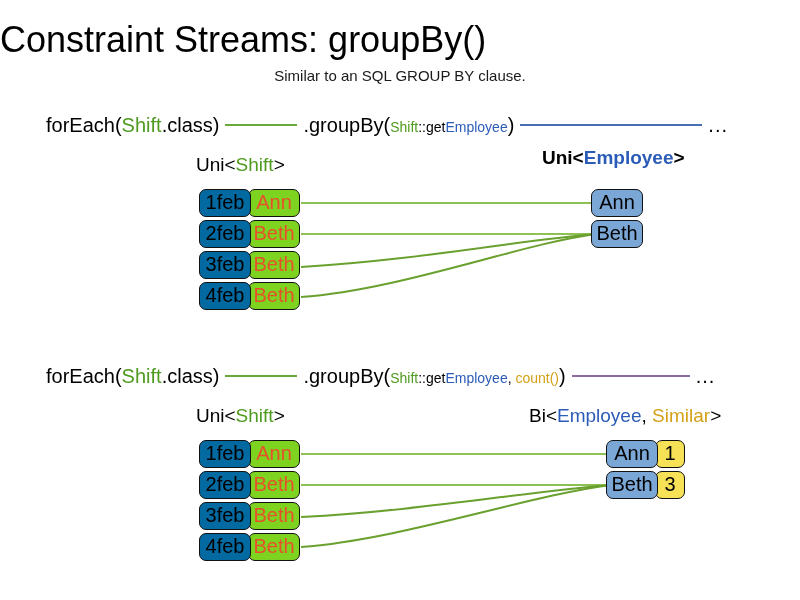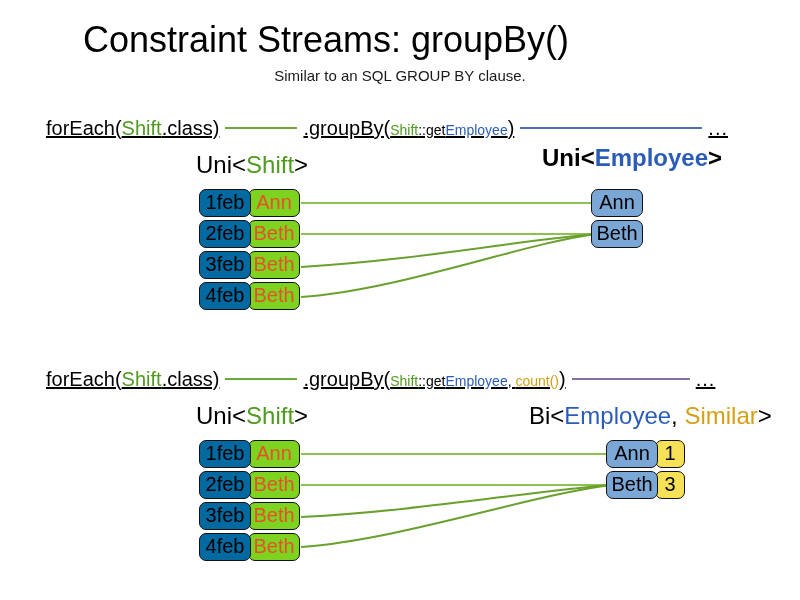--- a/index.html
+++ b/index.html
@@ -15,21 +15,20 @@
     font-family: "Liberation Sans", sans-serif;
     color: #000000;
   }
 
   
   #title {
     position: absolute;
     top: 18px;
     left: 0;
     width: 652px;
-    text-align: center;
     font-size: 36px;
     line-height: 44px;
     font-weight: normal;
     color: #000000;
     white-space: nowrap;
   }
   #subtitle {
     position: absolute;
     top: 66px;
     left: 0;
@@ -48,24 +47,23 @@
     top: 0;
     width: 800px;
     height: 600px;
     pointer-events: none;
   }
 
   
   .codeline {
     position: absolute;
     font-size: 20px;
-    line-height: 28px;
-    white-space: nowrap;
-    color: #000000;
-    text-decoration: underline;
+    line-height: 22px;
+    white-space: nowrap;
+    color: #000000;
   }
   .codeline .small {
     font-size: 14px;
   }
   .tok-shift   { color: #4f9b1f; }
   .tok-emp     { color: #2b5cb8; }
   .tok-count   { color: #d4a017; }
   .tok-plain   { color: #000000; }
 
   .rule {
@@ -82,21 +80,21 @@
   .rule.purple { border-top-color: #8b6c9e; }
 
   .ellipsis {
     font-size: 20px;
     letter-spacing: 1px;
   }
 
   
   .typelabel {
     position: absolute;
-    font-size: 24px;
+    font-size: 19px;
     line-height: 23px;
     white-space: nowrap;
     color: #000000;
   }
 
   
   .tuple {
     position: absolute;
     display: flex;
     align-items: stretch;

